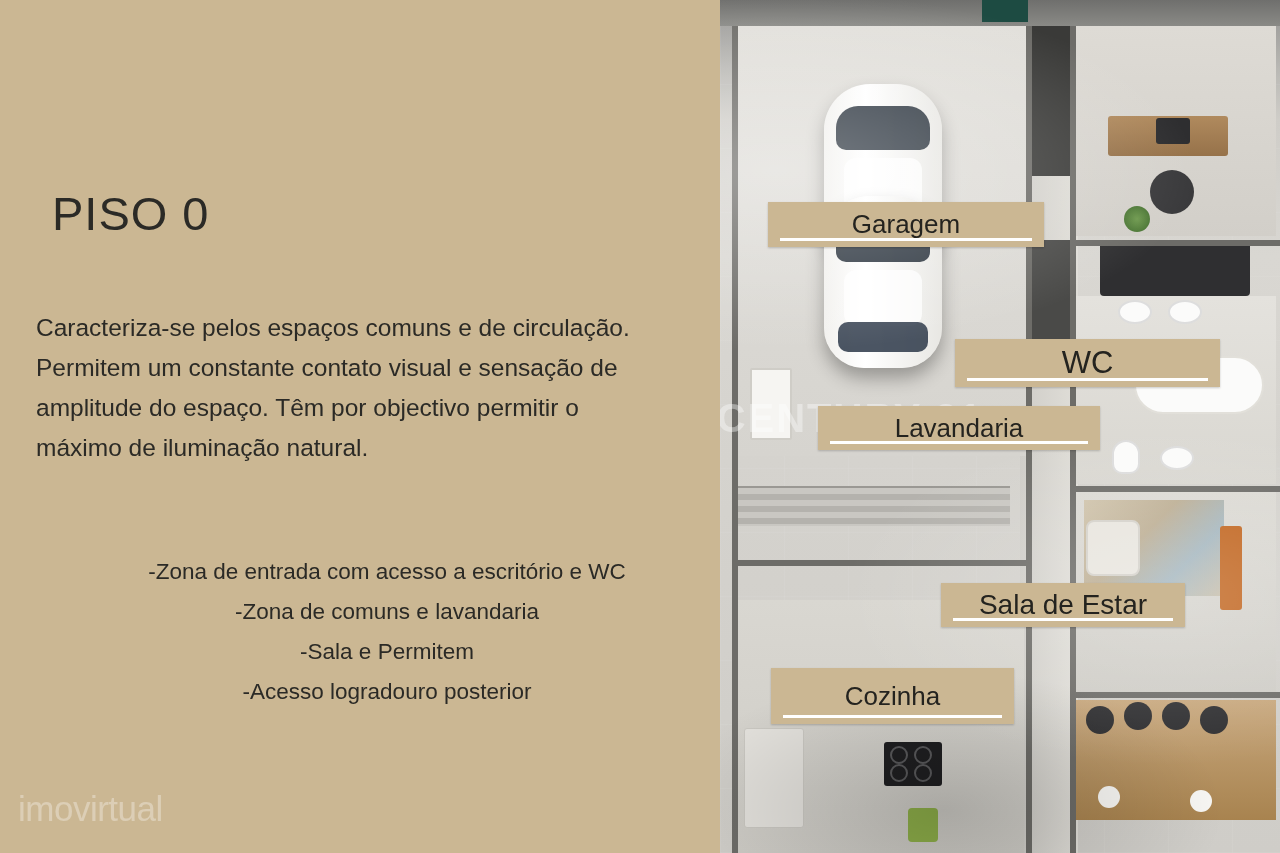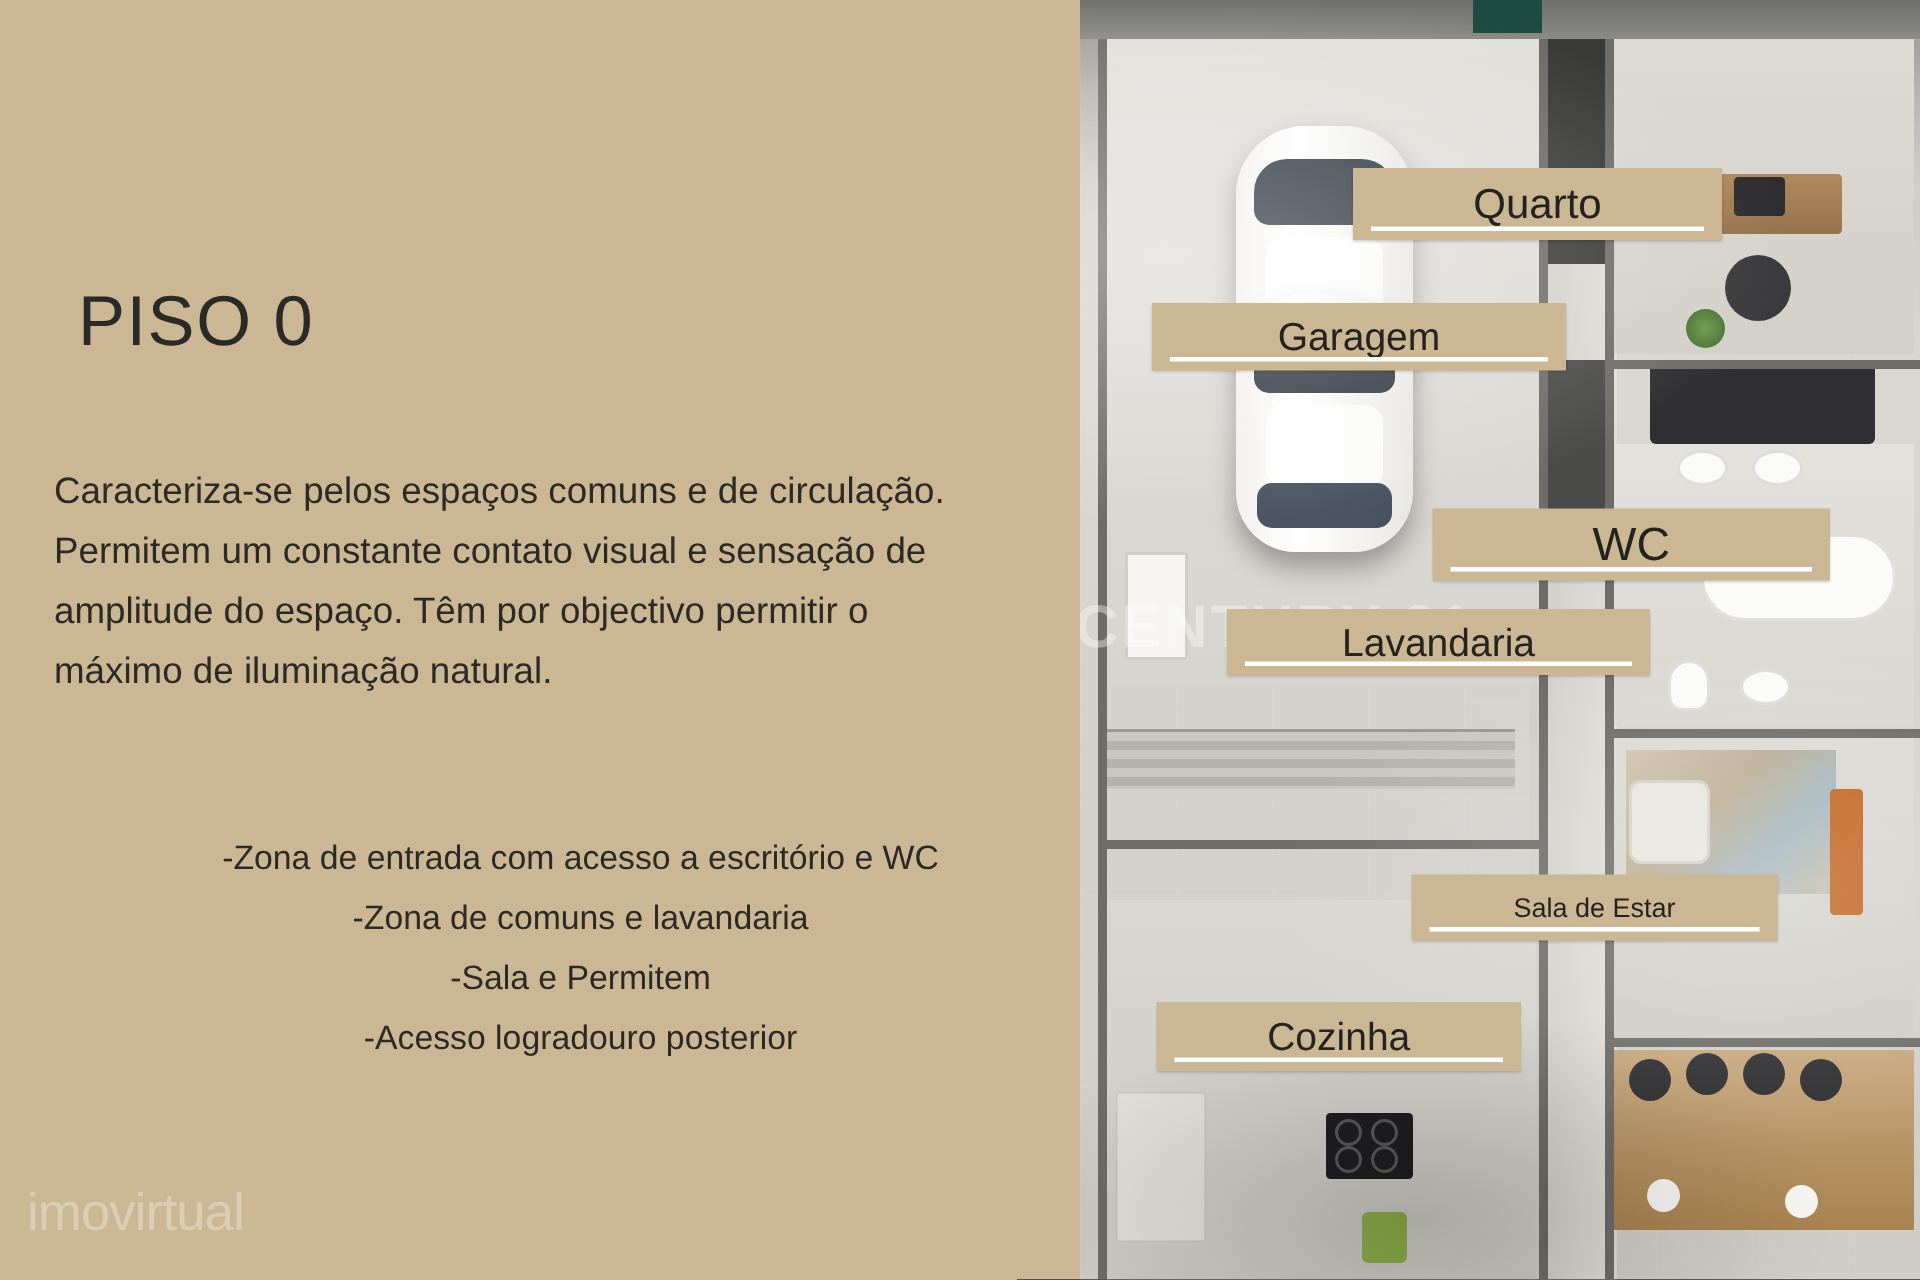--- a/index.html
+++ b/index.html
@@ -237,22 +237,22 @@
     box-shadow: 0 1px 2px rgba(0,0,0,.20);
   }
   .chip .chip-underline {
     position: absolute; left: 12px; right: 12px; bottom: 6px; height: 3px;
     background: #ffffff;
   }
   .chip-quarto      { left: 902px; top: 112px; width: 246px; height: 48px; font-size: 28px; }
   .chip-garagem     { left: 768px; top: 202px; width: 276px; height: 45px; font-size: 26px; }
   .chip-wc          { left: 955px; top: 339px; width: 265px; height: 48px; font-size: 31px; }
   .chip-lavandaria  { left: 818px; top: 406px; width: 282px; height: 44px; font-size: 26px; }
-  .chip-sala        { left: 941px; top: 583px; width: 244px; height: 44px; font-size: 18px; }
-  .chip-cozinha     { left: 771px; top: 668px; width: 243px; height: 46px; font-size: 26px; }
+  .chip-sala        { left: 941px; top: 583px; width: 244px; height: 44px; font-size: 28px; }
+  .chip-cozinha     { left: 771px; top: 668px; width: 243px; height: 56px; font-size: 26px; }
 </style>
 </head>
 <body>
 
 <div id="page">
 
   <section class="left-panel">
     <h1 class="title">PISO 0</h1>
     <p class="paragraph">Caracteriza-se pelos espaços comuns e de circulação. Permitem um constante contato visual e sensação de amplitude do espaço. Têm por objectivo permitir o máximo de iluminação natural.</p>
     <ul class="bullets">
@@ -330,24 +330,20 @@
     <div class="wall" style="left:350px; top:692px; width:210px; height:6px;"></div>
     <div class="hatch-dark" style="left:312px; top:26px; width:38px; height:150px;"></div>
     <div class="hatch-dark" style="left:312px; top:240px; width:38px; height:120px; background:#4a4a48;"></div>
 
     <div class="top-band"></div>
     <div class="green-door"></div>
     <div class="marble-sheen"></div>
     <div class="watermark-c21">CENTURY 21</div>
   </section>
 
-  <div class="chip chip-quarto">
-    <span>Quarto</span>
-    <span class="chip-underline"></span>
-  </div>
   <div class="chip chip-garagem">
     <span>Garagem</span>
     <span class="chip-underline"></span>
   </div>
   <div class="chip chip-wc">
     <span>WC</span>
     <span class="chip-underline"></span>
   </div>
   <div class="chip chip-lavandaria">
     <span>Lavandaria</span>

